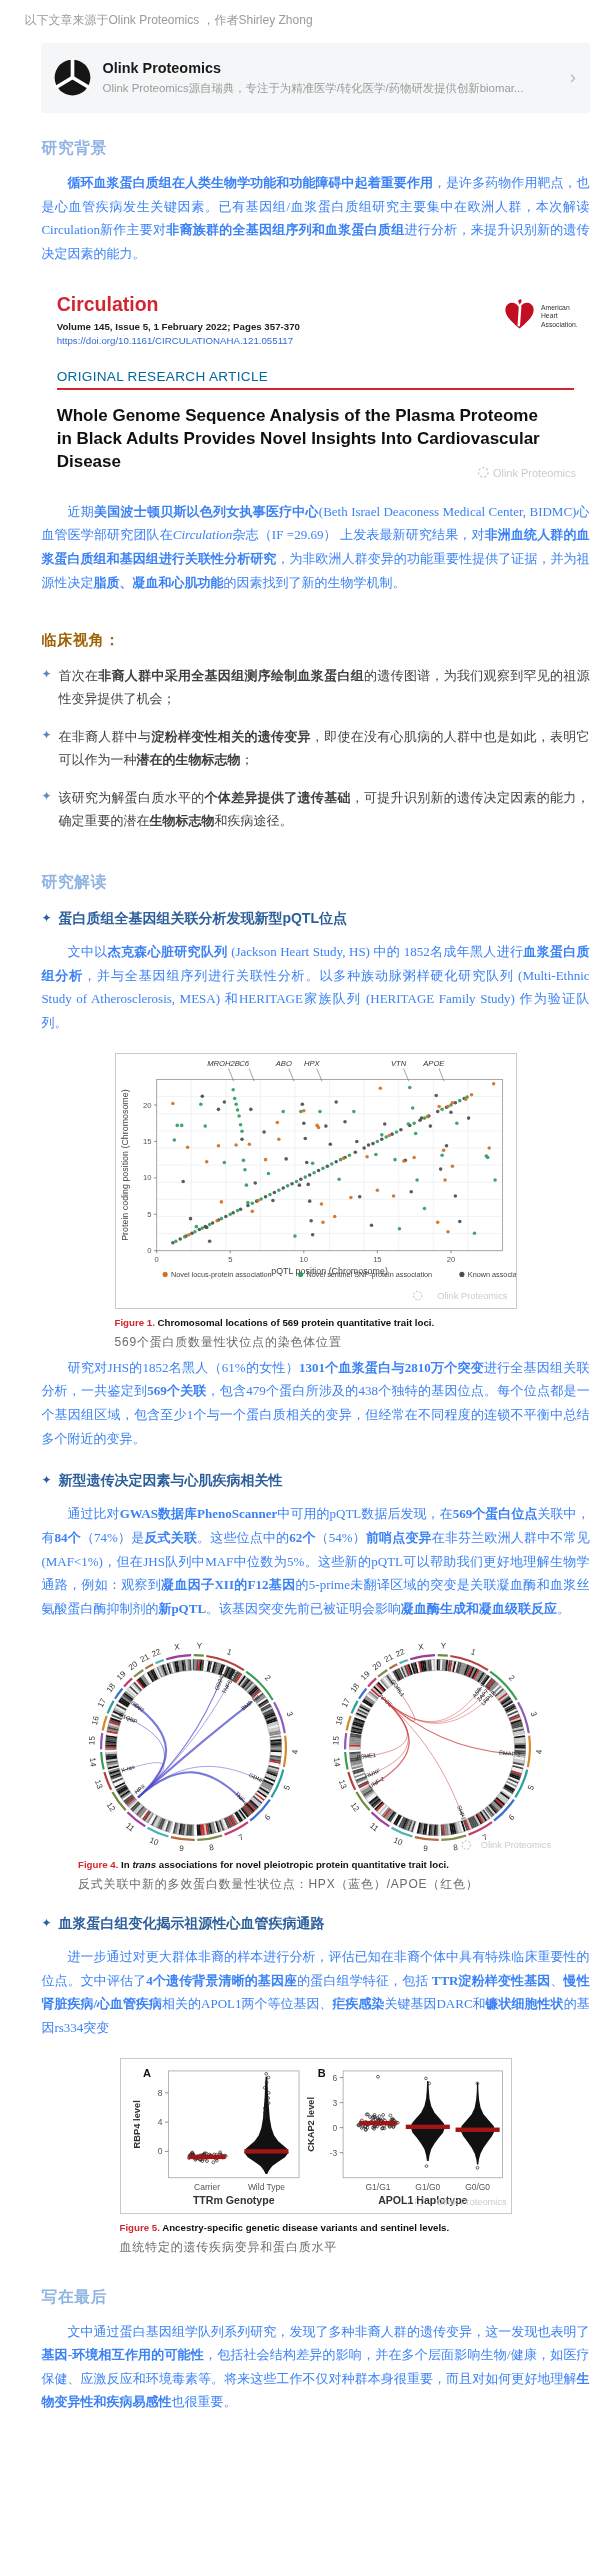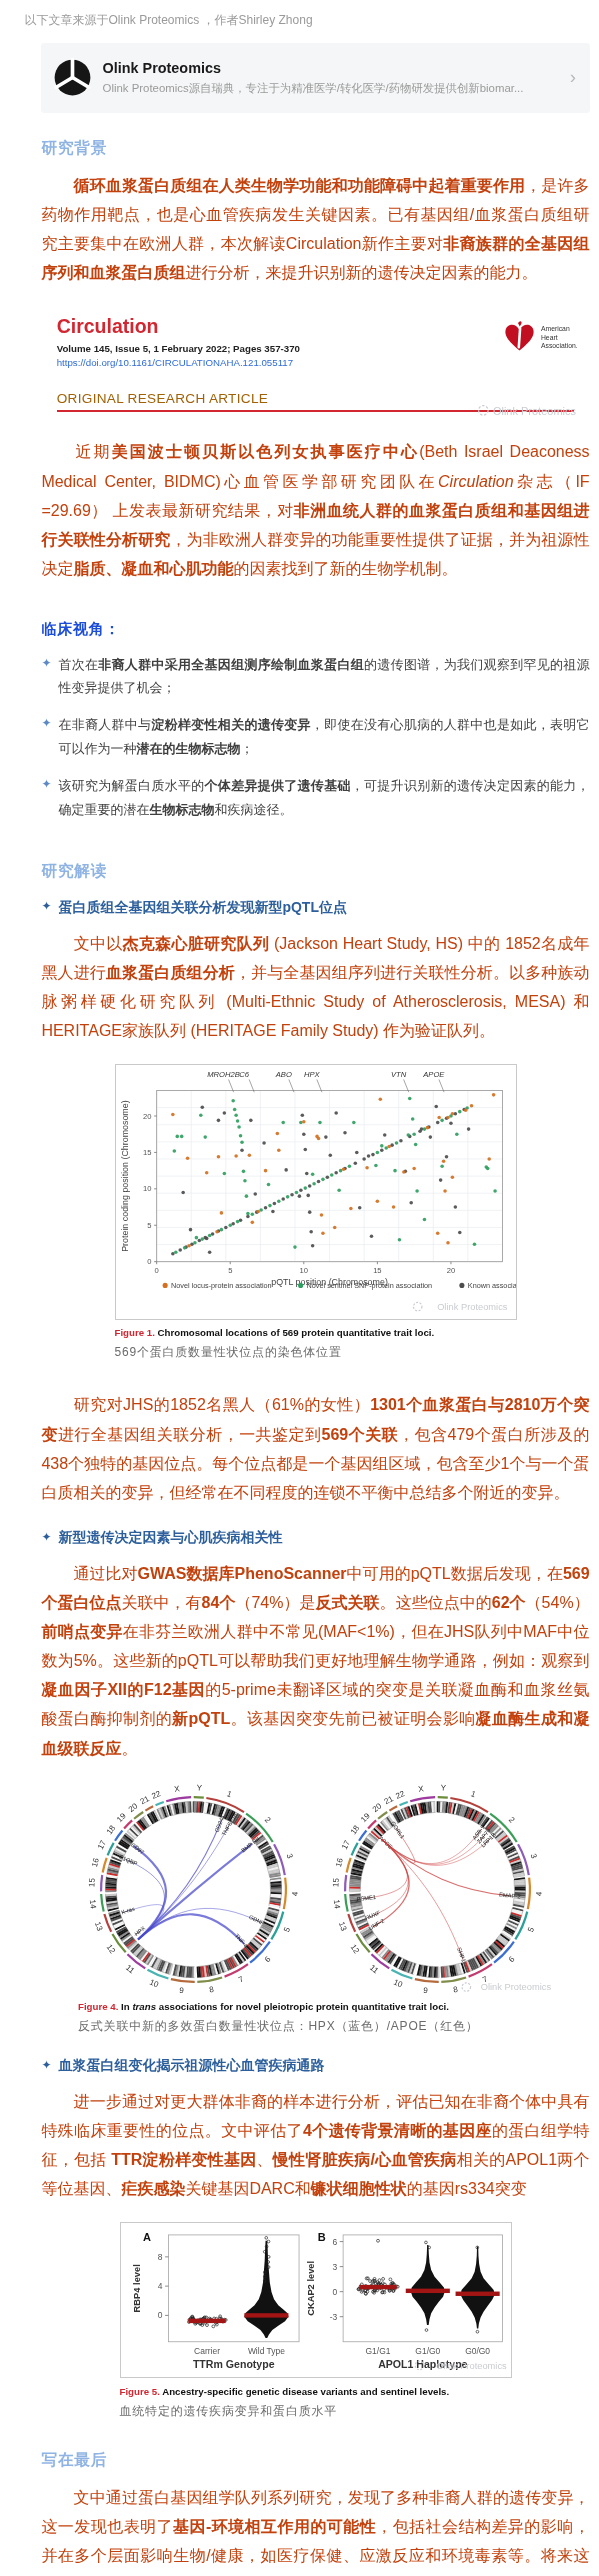--- a/index.html
+++ b/index.html
@@ -8,36 +8,36 @@
   .src-bar{padding:12px 8.5px 0 8.5px;font-size:12px;color:#9a9a9a;}
   .account-card{margin:13.6px 25.4px 0 25.4px;background:#f5f6f7;border-radius:3.4px;height:70px;
                 display:flex;align-items:center;padding:0 12px;cursor:pointer;}
   .account-logo{width:39px;height:39px;flex:0 0 39px;margin-right:10.2px;}
   .account-main{flex:1 1 auto;min-width:0;}
   .account-name{font-size:14.4px;font-weight:700;color:#1a1a1a;line-height:1.3;}
   .account-desc{font-size:11.4px;color:#9a9a9a;margin-top:3.4px;white-space:nowrap;overflow:hidden;text-overflow:ellipsis;}
   .chevron{color:#b9b9b9;font-size:18.6px;padding:0 1.7px 0 8.5px;line-height:1;}
   .content{margin:0 25.4px;}
   .h-section{margin-top:25.4px;font-size:15.7px;font-weight:700;color:#8fb4e3;letter-spacing:0.8px;}
-  .h-clinical{margin-top:37px;font-size:15px;font-weight:700;color:#1d4ed8;letter-spacing:0.8px;}
-  .para{margin-top:12px;font-size:16px;line-height:1.82;text-align:justify;color:#c2410c;}
+  .h-clinical{margin-top:37px;font-size:15px;font-weight:700;color:#a16207;letter-spacing:0.8px;}
+  .para{margin-top:12px;font-size:13px;line-height:1.82;text-align:justify;color:#3b82f6;font-family:Liberation Serif, serif;}
   .para .ind{display:inline-block;width:2em;}
   .bullet{margin-top:13.6px;font-size:13px;line-height:1.82;text-align:justify;color:#3f3f3f;position:relative;padding-left:17px;}
   .bullet .dm{position:absolute;left:0;top:0;color:#5b8ac6;font-size:12px;}
   .subhead{margin-top:22px;font-size:14px;font-weight:700;color:#2c5f9b;padding-left:17px;position:relative;}
   .subhead .dm{position:absolute;left:0;top:0.8px;color:#2c5f9b;font-size:12px;font-weight:400;}
   
   .journal{margin:18.6px 25.4px 0 25.4px;position:relative;padding:8.5px 15.3px 13.6px 15.3px;}
   .j-name{font-size:19.5px;font-weight:600;color:#d22630;}
   .j-vol{font-size:9.7px;font-weight:700;color:#222;margin-top:5.1px;}
   .j-doi{font-size:9.7px;color:#2f6bd8;margin-top:2.5px;text-decoration:none;display:inline-block;}
   .j-aha{position:absolute;right:12px;top:13.6px;display:flex;align-items:center;}
   .j-aha-text{font-size:6.8px;color:#333;line-height:1.25;margin-left:3.4px;}
   .badge-row{margin-top:22px;border-bottom:2.5px solid #d22630;padding-bottom:4.2px;}
-  .badge{font-size:13.6px;color:#a16207;letter-spacing:0.3px;}
+  .badge{font-size:13.6px;color:#0369a1;letter-spacing:0.3px;}
   .j-title{margin-top:13.6px;font-size:17px;font-weight:700;color:#101010;line-height:1.38;width:96%;}
   .wm{display:inline-flex;align-items:center;color:#c9ccd0;font-size:11px;}
   .wm svg{margin-right:3.4px;}
   .j-wm{position:absolute;right:13.6px;bottom:8.5px;}
   
   .figwrap{margin:18.6px auto 0 auto;}
   .figbox{border:0.8px solid #c9c9c9;background:#fff;}
   .figcap{margin-top:6.8px;font-size:9.7px;color:#111;line-height:1.5;}
   .figcap .fig-red{color:#d22630;}
   .figcap-zh{margin-top:3.4px;font-size:12px;color:#6b6b6b;letter-spacing:0.8px;}
@@ -87,20 +87,21 @@
       </svg>
       <div class="j-aha-text">
         <div>American</div>
         <div>Heart</div>
         <div>Association.</div>
       </div>
     </div>
     <div class="badge-row">
       <span class="badge">ORIGINAL RESEARCH ARTICLE</span>
     </div>
+    <div class="j-title">Whole Genome Sequence Analysis of the Plasma Proteome in Black Adults Provides Novel Insights Into Cardiovascular Disease</div>
     <div class="wm j-wm">
       <svg width="12.7" height="12.7" viewBox="0 0 16 16">
         <circle cx="8" cy="8" r="6" fill="none" stroke="#c9ccd0" stroke-width="1.6" stroke-dasharray="3 2.2"></circle>
       </svg>
       <span>Olink Proteomics</span>
     </div>
   </div>
 
   <div class="content">
     <div class="para"><span class="ind"></span><span><span>近期</span><span style="font-weight: 700;">美国波士顿贝斯以色列女执事医疗中心</span><span>(Beth Israel Deaconess Medical Center, BIDMC)心血管医学部研究团队在</span><span style="font-style: italic;">Circulation</span><span>杂志（IF =29.69） 上发表最新研究结果，对</span><span style="font-weight: 700;">非洲血统人群的血浆蛋白质组和基因组进行关联性分析研究</span><span>，为非欧洲人群变异的功能重要性提供了证据，并为祖源性决定</span><span style="font-weight: 700;">脂质、凝血和心肌功能</span><span>的因素找到了新的生物学机制。</span></span></div>
@@ -372,21 +373,21 @@
             <text x="224.85" y="263" font-size="8.6" fill="#444">Novel sentinel SNP-protein association</text>
             <circle cx="408.15" cy="260" r="3" fill="#4d4d4d"></circle>
             <text x="415.15" y="263" font-size="8.6" fill="#444">Known association</text>
             <circle cx="356" cy="285" r="5" fill="none" stroke="#c9ccd0" stroke-width="1.4" stroke-dasharray="2.4 1.8"></circle>
             <text x="462" y="289" font-size="11" fill="#c9ccd0" text-anchor="end">Olink Proteomics</text>
           </svg></div>
       <div class="figcap"><span><span class="fig-red" style="font-weight: 700;">Figure 1.</span><span style="font-weight: 700;"> Chromosomal locations of 569 protein quantitative trait loci.</span></span></div>
       <div class="figcap-zh">569个蛋白质数量性状位点的染色体位置</div>
     </div>
 
-    <div class="para" style="margin-top:29px;"><span class="ind"></span><span><span>研究对JHS的1852名黑人（61%的女性）</span><span style="font-weight: 700;">1301个血浆蛋白与2810万个突变</span><span>进行全基因组关联分析，一共鉴定到</span><span style="font-weight: 700;">569个关联</span><span>，包含479个蛋白所涉及的438个独特的基因位点。每个位点都是一个基因组区域，包含至少1个与一个蛋白质相关的变异，但经常在不同程度的连锁不平衡中总结多个附近的变异。</span></span></div>
+    <div class="para" style="margin-top:5px;"><span class="ind"></span><span><span>研究对JHS的1852名黑人（61%的女性）</span><span style="font-weight: 700;">1301个血浆蛋白与2810万个突变</span><span>进行全基因组关联分析，一共鉴定到</span><span style="font-weight: 700;">569个关联</span><span>，包含479个蛋白所涉及的438个独特的基因位点。每个位点都是一个基因组区域，包含至少1个与一个蛋白质相关的变异，但经常在不同程度的连锁不平衡中总结多个附近的变异。</span></span></div>
 
     <div class="subhead"><span class="dm">✦</span><span>新型遗传决定因素与心肌疾病相关性</span></div>
 
     <div class="para"><span class="ind"></span><span><span>通过比对</span><span style="font-weight: 700;">GWAS数据库PhenoScanner</span><span>中可用的pQTL数据后发现，在</span><span style="font-weight: 700;">569个蛋白位点</span><span>关联中，有</span><span style="font-weight: 700;">84个</span><span>（74%）是</span><span style="font-weight: 700;">反式关联</span><span>。这些位点中的</span><span style="font-weight: 700;">62个</span><span>（54%）</span><span style="font-weight: 700;">前哨点变异</span><span>在非芬兰欧洲人群中不常见(MAF&lt;1%)，但在JHS队列中MAF中位数为5%。这些新的pQTL可以帮助我们更好地理解生物学通路，例如：观察到</span><span style="font-weight: 700;">凝血因子XII的F12基因</span><span>的5-prime未翻译区域的突变是关联凝血酶和血浆丝氨酸蛋白酶抑制剂的</span><span style="font-weight: 700;">新pQTL</span><span>。该基因突变先前已被证明会影响</span><span style="font-weight: 700;">凝血酶生成和凝血级联反应</span><span>。</span></span></div>
 
     <div class="figwrap f4">
       <div style="display:flex;justify-content:space-between;">
         <svg id="fig4-left" width="231" height="212" viewBox="0 0 272 250">
             <path d="M151.16986800464716 20.060780507168843 A109 109 0 0 1 195.5258911550151 36.68916667666812" fill="none" stroke="#b4413c" stroke-width="2.6"></path>
             <line x1="148.664752187366" y1="37.88560574451711" x2="150.47400249984682" y2="25.0121208508767" stroke="#f2f2f2" stroke-width="2.3"></line>

